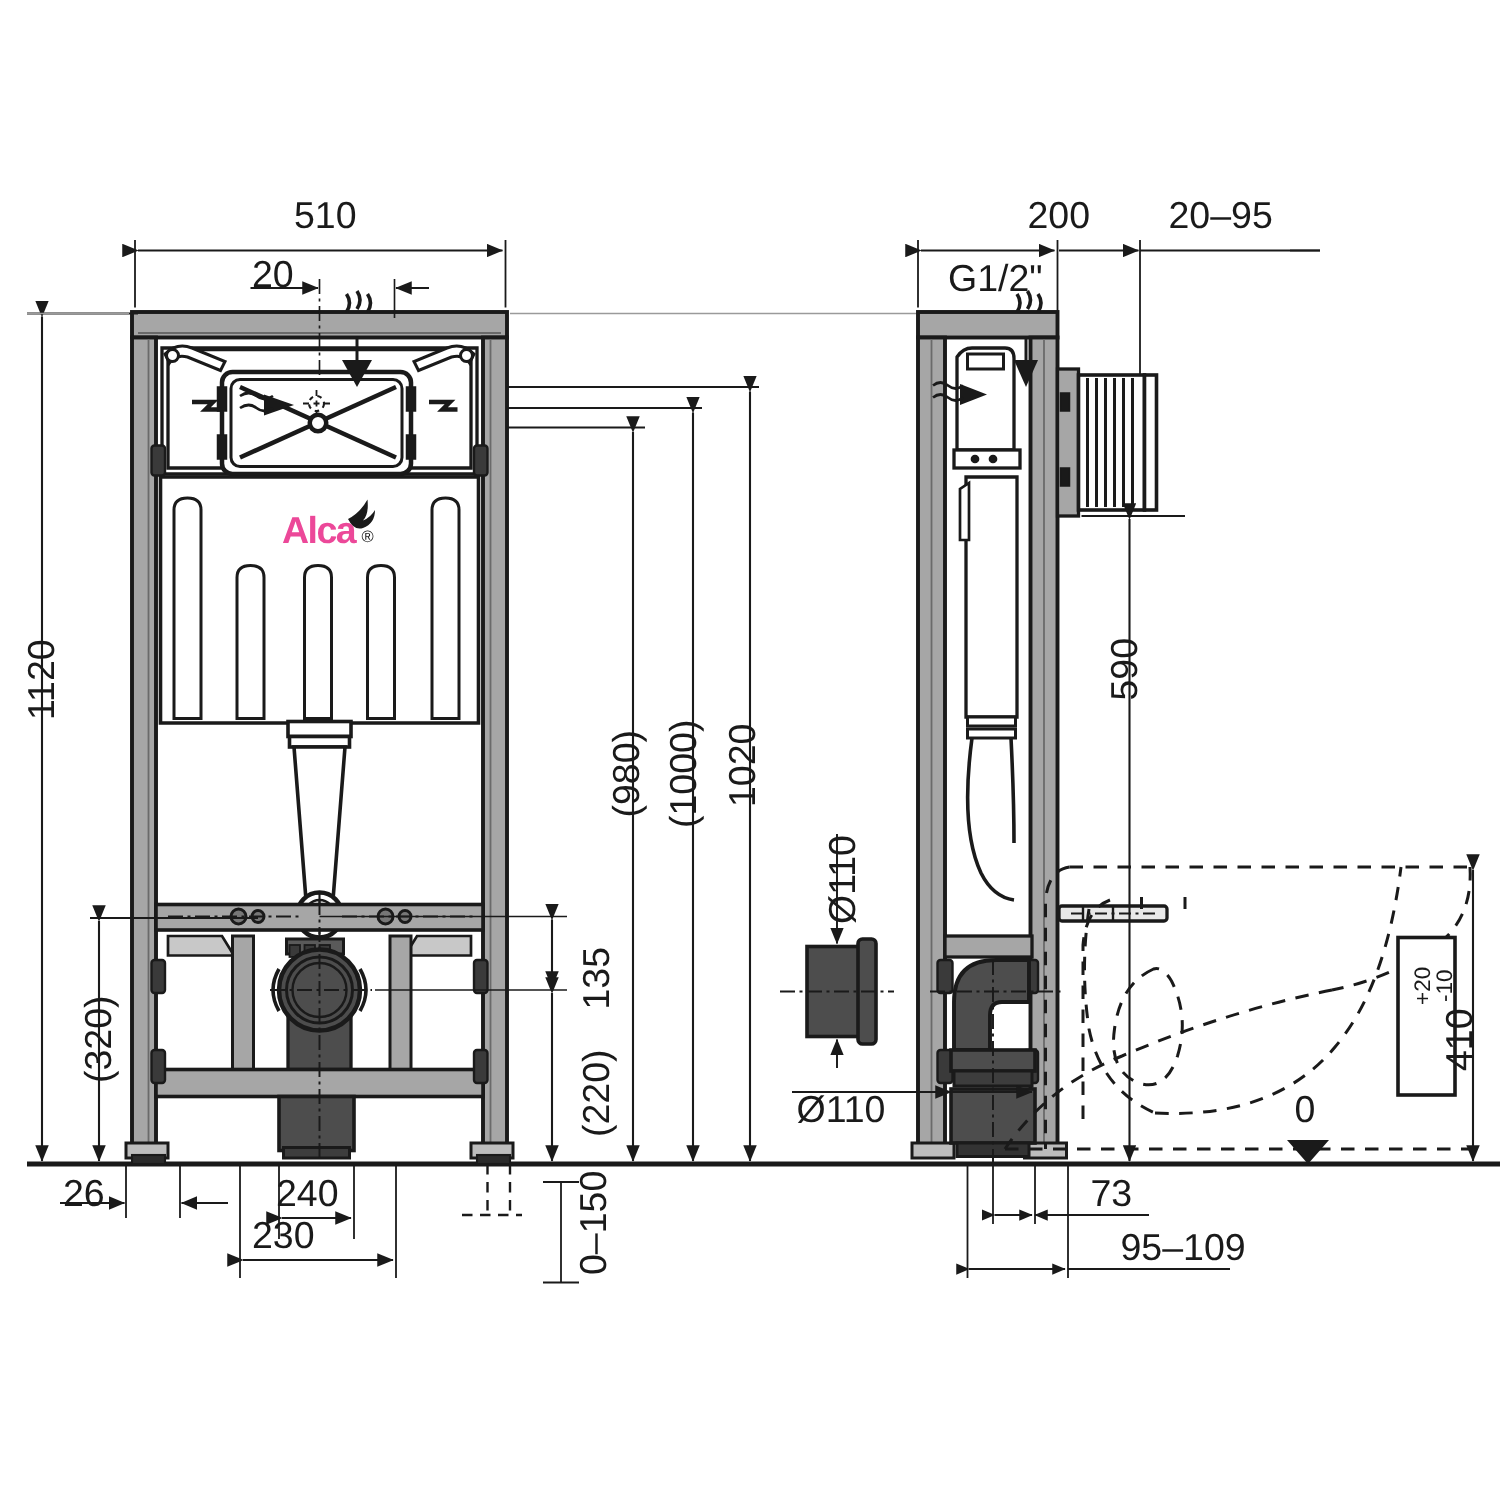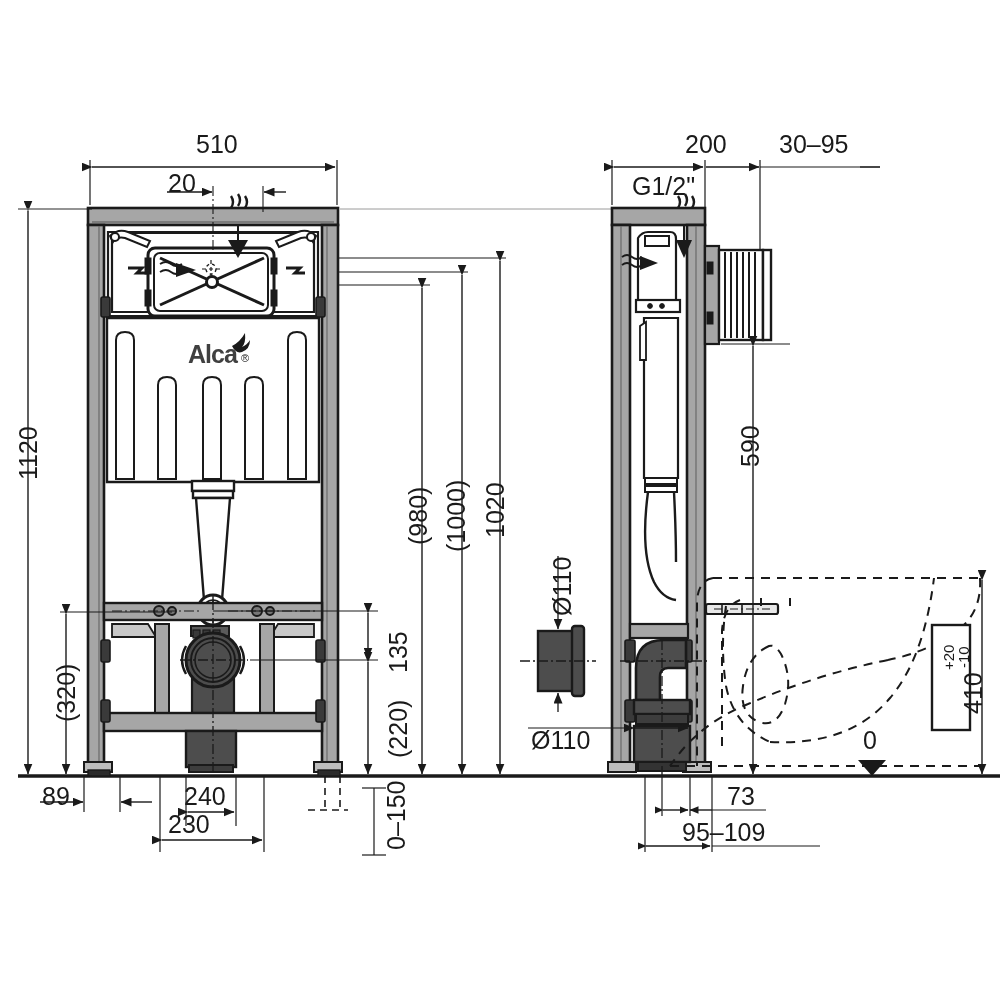--- a/index.html
+++ b/index.html
@@ -314,62 +314,62 @@
 </svg>
 
 <div class="dim-label" style="left:196px;top:130px;">510</div>
 
 <div class="dim-label" style="left:168px;top:169px;">20</div>
 
 <div class="dim-label rot" style="left:14px;top:480px;">1120</div>
 
 <div class="dim-label rot" style="left:52px;top:722px;">(320)</div>
 
-<div class="dim-label" style="left:42px;top:782px;">89</div>
+<div class="dim-label" style="left:42px;top:782px;">26</div>
 
 <div class="dim-label" style="left:184px;top:782px;">240</div>
 
 <div class="dim-label" style="left:168px;top:810px;">230</div>
 
 <div class="dim-label rot" style="left:382px;top:850px;">0–150</div>
 
 <div class="dim-label rot" style="left:384px;top:673px;">135</div>
 
 <div class="dim-label rot" style="left:384px;top:758px;">(220)</div>
 
 <div class="dim-label rot" style="left:404px;top:545px;">(980)</div>
 
 <div class="dim-label rot" style="left:442px;top:552px;">(1000)</div>
 
 <div class="dim-label rot" style="left:481px;top:538px;">1020</div>
 
 <div style="position:absolute;left:188px;top:340px;font-family:'Liberation Sans',sans-serif;
-            font-size:25px;font-weight:bold;color:#404040;letter-spacing:-1px;">
+            font-size:25px;font-weight:bold;color:#ec4899;letter-spacing:-1px;">
   <span>Alca</span>
 </div>
 <svg style="position:absolute;left:230px;top:330px;width:26px;height:24px;">
   <path d="M2,16 q8,-4 13,-13 q1,10 -3,14 q5,-2 8,-7 q0,9 -8,12 q-6,2 -10,-6 z" fill="#1a1a1a"></path>
 </svg>
 <div style="position:absolute;left:241px;top:352px;font-size:11px;color:#1a1a1a;">®</div>
 
 <div class="dim-label rot" style="left:548px;top:616px;">Ø110</div>
 
 <div class="dim-label" style="left:531px;top:726px;">Ø110</div>
 
 <div class="dim-label" style="left:652px;top:130px;margin-left:33px;">200</div>
 
-<div class="dim-label" style="left:779px;top:130px;">30–95</div>
+<div class="dim-label" style="left:779px;top:130px;">20–95</div>
 
 <div class="dim-label" style="left:632px;top:172px;">G1/2"</div>
 
 <div class="dim-label rot" style="left:736px;top:467px;">590</div>
 
 <div class="dim-label" style="left:727px;top:782px;">73</div>
 
-<div class="dim-label" style="left:682px;top:818px;">95–109</div>
+<div class="dim-label" style="left:747px;top:818px;">95–109</div>
 
 <div class="dim-label rot" style="left:959px;top:714px;">410</div>
 
 <div class="tol rot" style="position:absolute;left:941px;top:670px;font-family:'Liberation Sans',sans-serif;color:#1a1a1a;">+20</div>
 
 <div class="tol rot" style="position:absolute;left:956px;top:668px;font-family:'Liberation Sans',sans-serif;color:#1a1a1a;">-10</div>
 
 <div class="dim-label" style="left:863px;top:726px;">0</div>
 
 </div>

